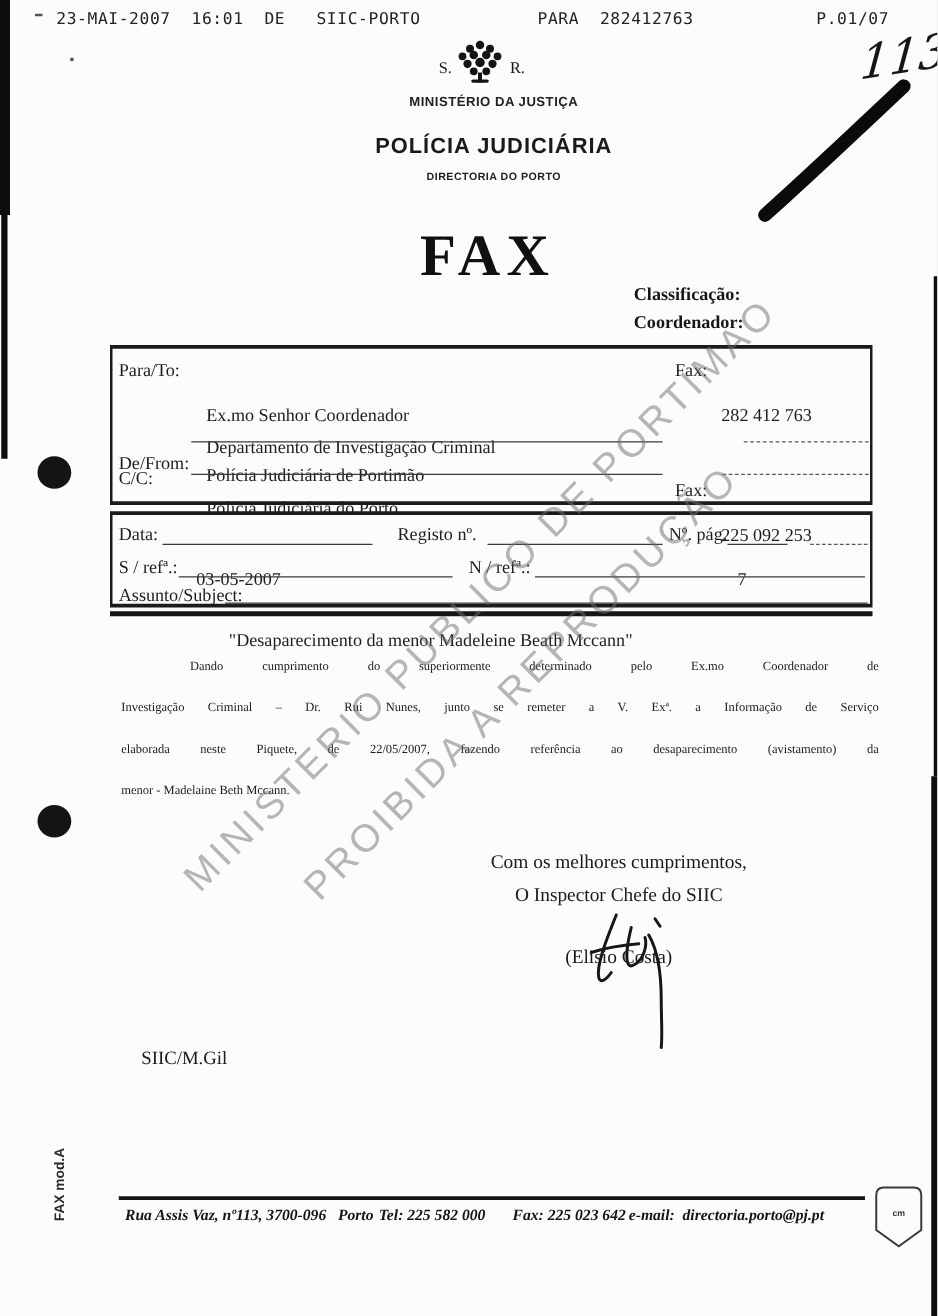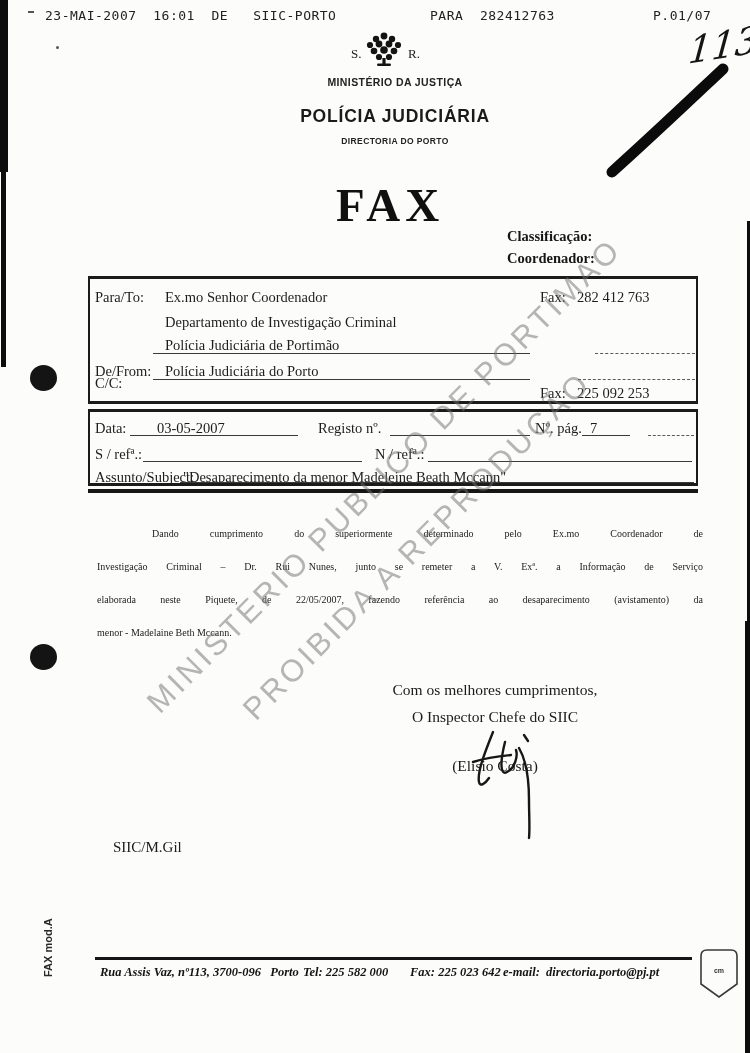--- a/index.html
+++ b/index.html
@@ -35,21 +35,21 @@
   .lh-initial { font-size: 13px; color:#1a1a1a; }
   .lh-ministry { font-family:"Liberation Sans",sans-serif; font-weight: bold; font-size: 10.5px; letter-spacing:.4px; color:#222; }
   .lh-org { font-family:"Liberation Sans",sans-serif; font-weight: bold; font-size: 17.5px; letter-spacing:.8px; color:#1a1a1a; }
   .lh-dir { font-family:"Liberation Sans",sans-serif; font-weight: bold; font-size: 8.5px; letter-spacing:.4px; color:#222; }
   .fax-title { font-size: 47px; font-weight: bold; letter-spacing: 5px; color:#101010; }
   .class-label { font-size: 14.5px; font-weight: bold; color:#161616; }
 
   
   .form-box { border: 2px solid #1b1b1b; border-top-width:3px; border-bottom-width:3px; background: transparent; }
   .fld-label { font-size: 14.5px; color:#1d1d1d; }
-  .fld-value { font-size: 14.5px; color:#1d1d1d; }
+  .fld-value { font-size: 14.5px; color:#1d1d1d;margin-top:36px; }
   .fill-line { border-bottom: 1.6px solid #3a3a3a; height: 1px; }
   .fill-line.dashy { border-bottom-style: dashed; border-bottom-color:#5a5a5a; }
   .thick-rule { background: #161616; }
 
   
   .body-line { font-size: 10px; line-height: 33px; color:#1b1b1b; width: 606px; }
   .jline { text-align: justify; text-align-last: justify; }
 
   .closing-line { font-size: 15.5px; color:#1b1b1b; text-align: center; width: 330px; }
   .ref-note { font-size: 15px; color:#1b1b1b; }

